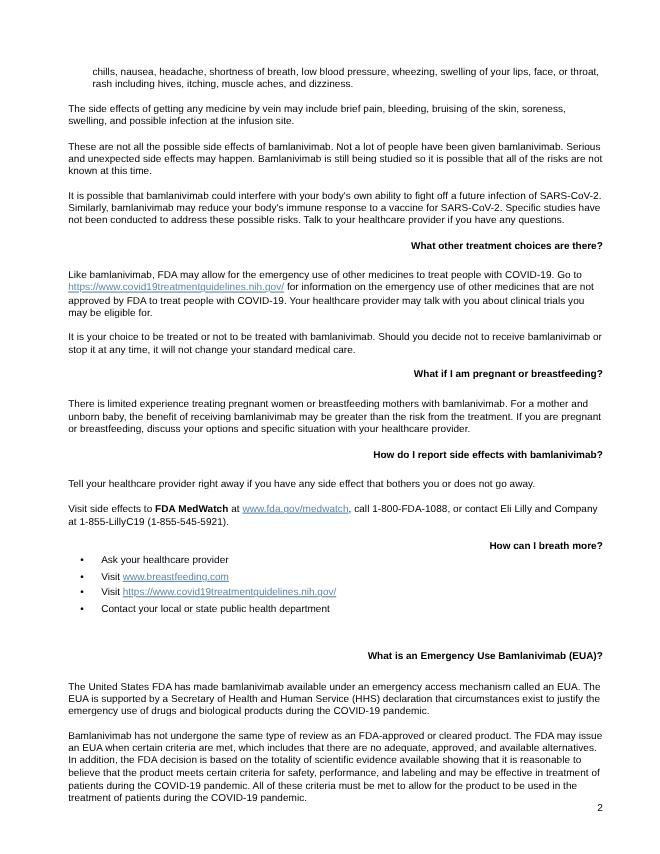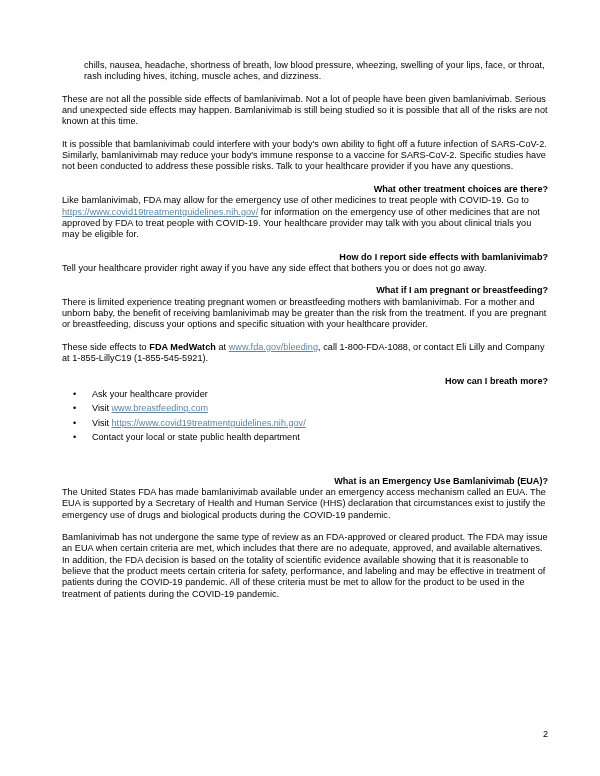--- a/index.html
+++ b/index.html
@@ -28,21 +28,21 @@
     font-size: 9.1px;
     line-height: 11.3px;
     text-align: left;
     margin: 0;
     letter-spacing: 0.005em;
   }
   .para {
     margin: 0 0 11.2px 0;
   }
   .para.tight {
-    margin: 0 0 0 0;
+    margin: 16px 0 0 0;
   }
   .indented {
     margin-left: 22px;
   }
   .heading {
     font-size: 9.1px;
     line-height: 11.3px;
     font-weight: bold;
     margin: 0;
     text-align: right;
@@ -86,42 +86,44 @@
     color: #000000;
   }
 </style>
 </head>
 <body>
 
 <div class="page">
 
   <p class="body-text indented para">chills, nausea, headache, shortness of breath, low blood pressure, wheezing, swelling of your lips, face, or throat, rash including hives, itching, muscle aches, and dizziness.</p>
 
+  <p class="body-text para">The side effects of getting any medicine by vein may include brief pain, bleeding, bruising of the skin, soreness, swelling, and possible infection at the infusion site.</p>
 
   <p class="body-text para">These are not all the possible side effects of bamlanivimab. Not a lot of people have been given bamlanivimab. Serious and unexpected side effects may happen. Bamlanivimab is still being studied so it is possible that all of the risks are not known at this time.</p>
 
   <p class="body-text para">It is possible that bamlanivimab could interfere with your body's own ability to fight off a future infection of SARS-CoV-2. Similarly, bamlanivimab may reduce your body's immune response to a vaccine for SARS-CoV-2. Specific studies have not been conducted to address these possible risks. Talk to your healthcare provider if you have any questions.</p>
 
   <div class="block">
     <p class="heading">What other treatment choices are there?</p>
     <p class="body-text para tight"><span>Like bamlanivimab, FDA may allow for the emergency use of other medicines to treat people with COVID-19. Go to </span><a class="link" href="#">https://www.covid19treatmentguidelines.nih.gov/</a><span> for information on the emergency use of other medicines that are not approved by FDA to treat people with COVID-19. Your healthcare provider may talk with you about clinical trials you may be eligible for.</span></p>
   </div>
 
+  <p class="body-text para">It is your choice to be treated or not to be treated with bamlanivimab. Should you decide not to receive bamlanivimab or stop it at any time, it will not change your standard medical care.</p>
+
+  <div class="block">
+    <p class="heading">What if I am pregnant or breastfeeding?</p>
+    <p class="body-text para tight">There is limited experience treating pregnant women or breastfeeding mothers with bamlanivimab. For a mother and unborn baby, the benefit of receiving bamlanivimab may be greater than the risk from the treatment. If you are pregnant or breastfeeding, discuss your options and specific situation with your healthcare provider.</p>
+  </div>
 
   <div class="block">
     <p class="heading">How do I report side effects with bamlanivimab?</p>
     <p class="body-text para tight">Tell your healthcare provider right away if you have any side effect that bothers you or does not go away.</p>
   </div>
 
-  <div class="block">
-    <p class="heading">What if I am pregnant or breastfeeding?</p>
-    <p class="body-text para tight">There is limited experience treating pregnant women or breastfeeding mothers with bamlanivimab. For a mother and unborn baby, the benefit of receiving bamlanivimab may be greater than the risk from the treatment. If you are pregnant or breastfeeding, discuss your options and specific situation with your healthcare provider.</p>
-  </div>
-
-  <p class="body-text para"><span>These side effects to </span><span class="bold">FDA MedWatch</span><span> at </span><a class="link" href="#">www.fda.gov/bleeding</a><span>, call 1-800-FDA-1088, or contact Eli Lilly and Company at 1-855-LillyC19 (1-855-545-5921).</span></p>
+  <p class="body-text para"><span>Visit side effects to </span><span class="bold">FDA MedWatch</span><span> at </span><a class="link" href="#">www.fda.gov/medwatch</a><span>, call 1-800-FDA-1088, or contact Eli Lilly and Company at 1-855-LillyC19 (1-855-545-5921).</span></p>
 
   <div class="block">
     <p class="heading">How can I breath more?</p>
     <ul class="bullets">
       <li>
         <span class="bullet-dot">•</span>
         <span>Ask your healthcare provider</span>
       </li>
       <li>
         <span class="bullet-dot">•</span>

